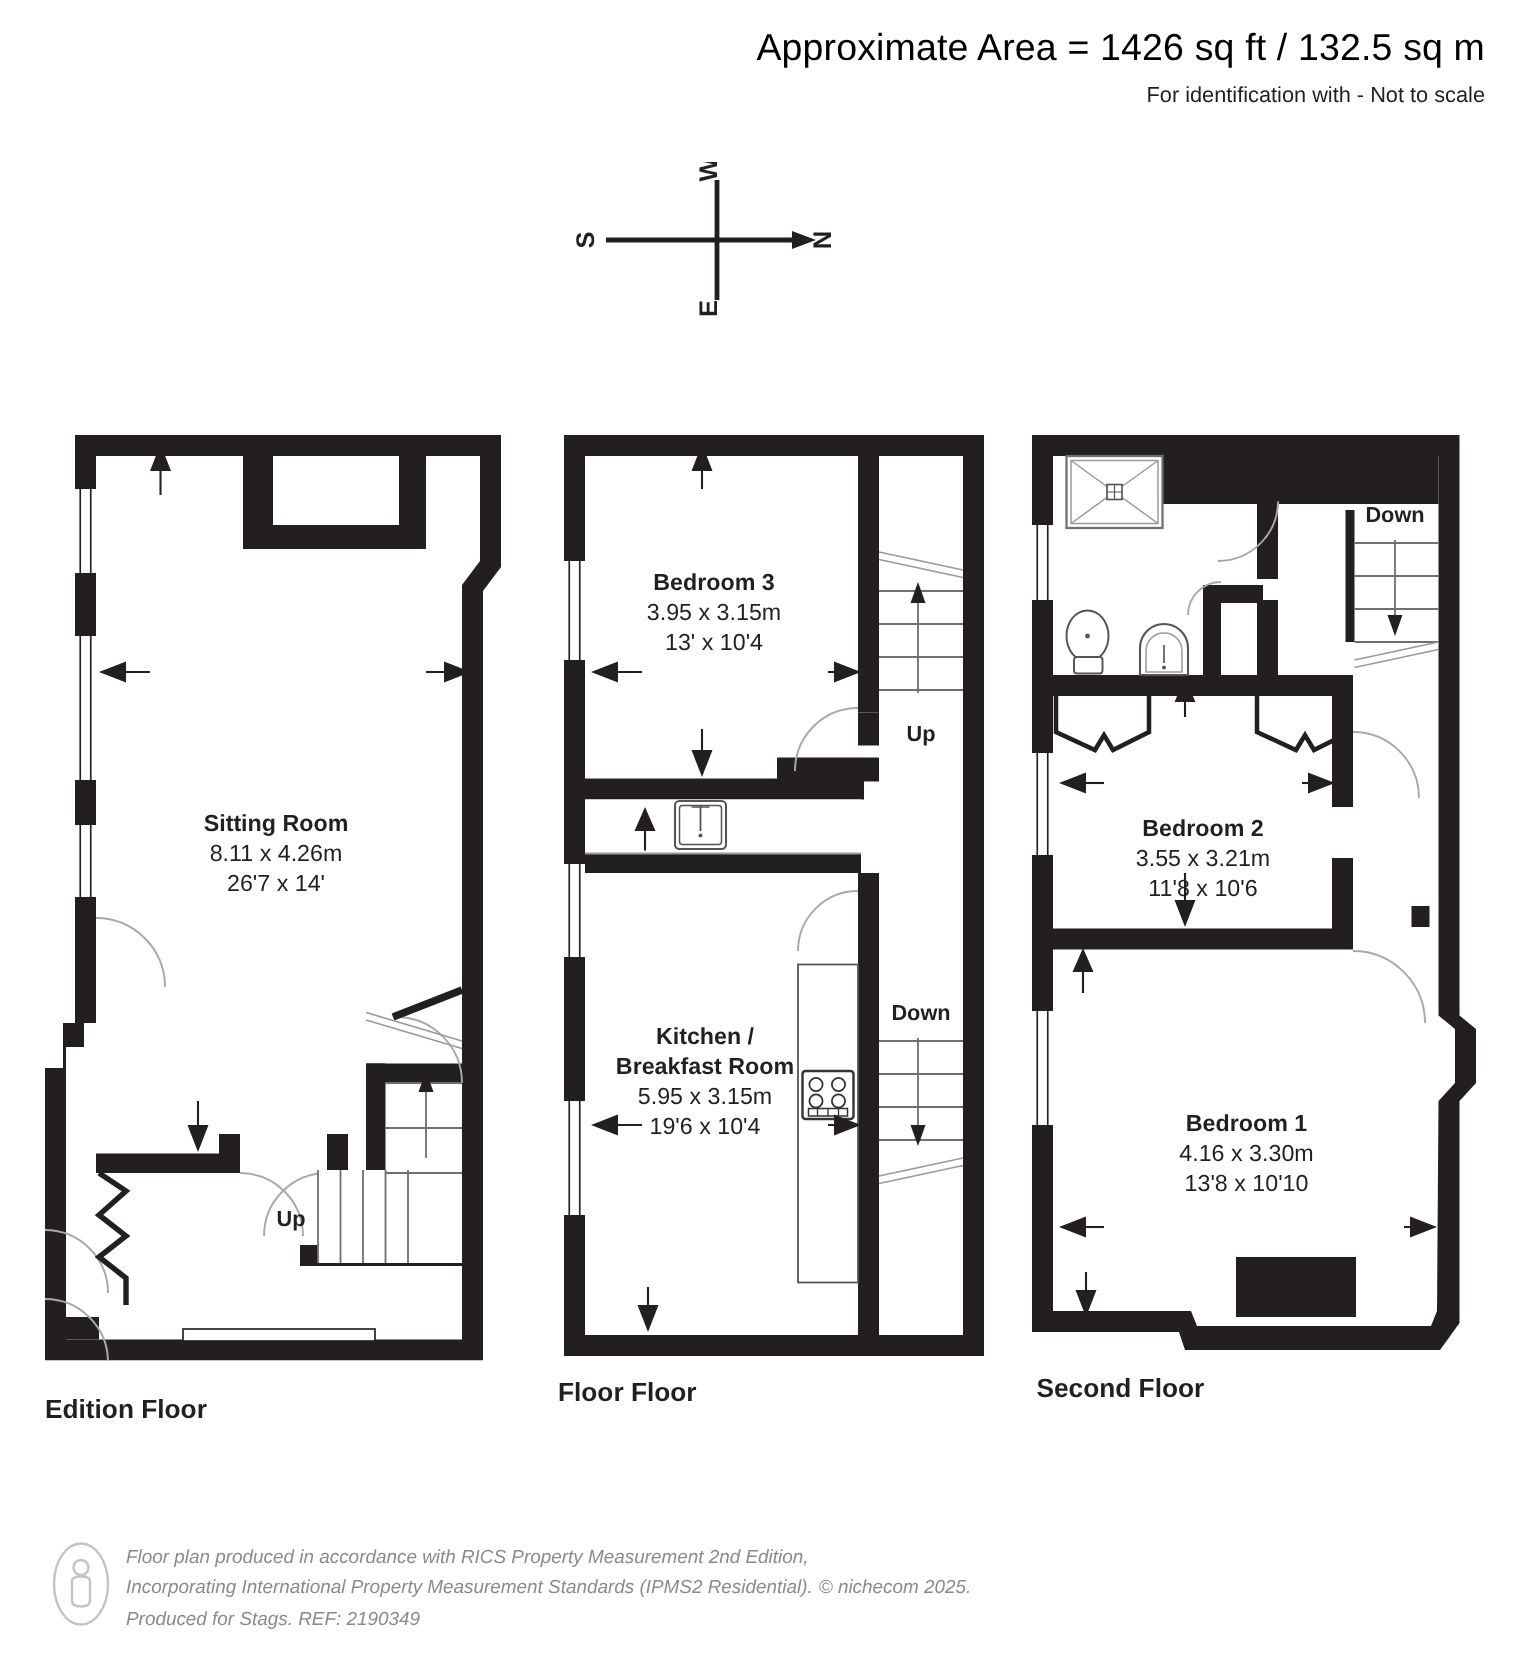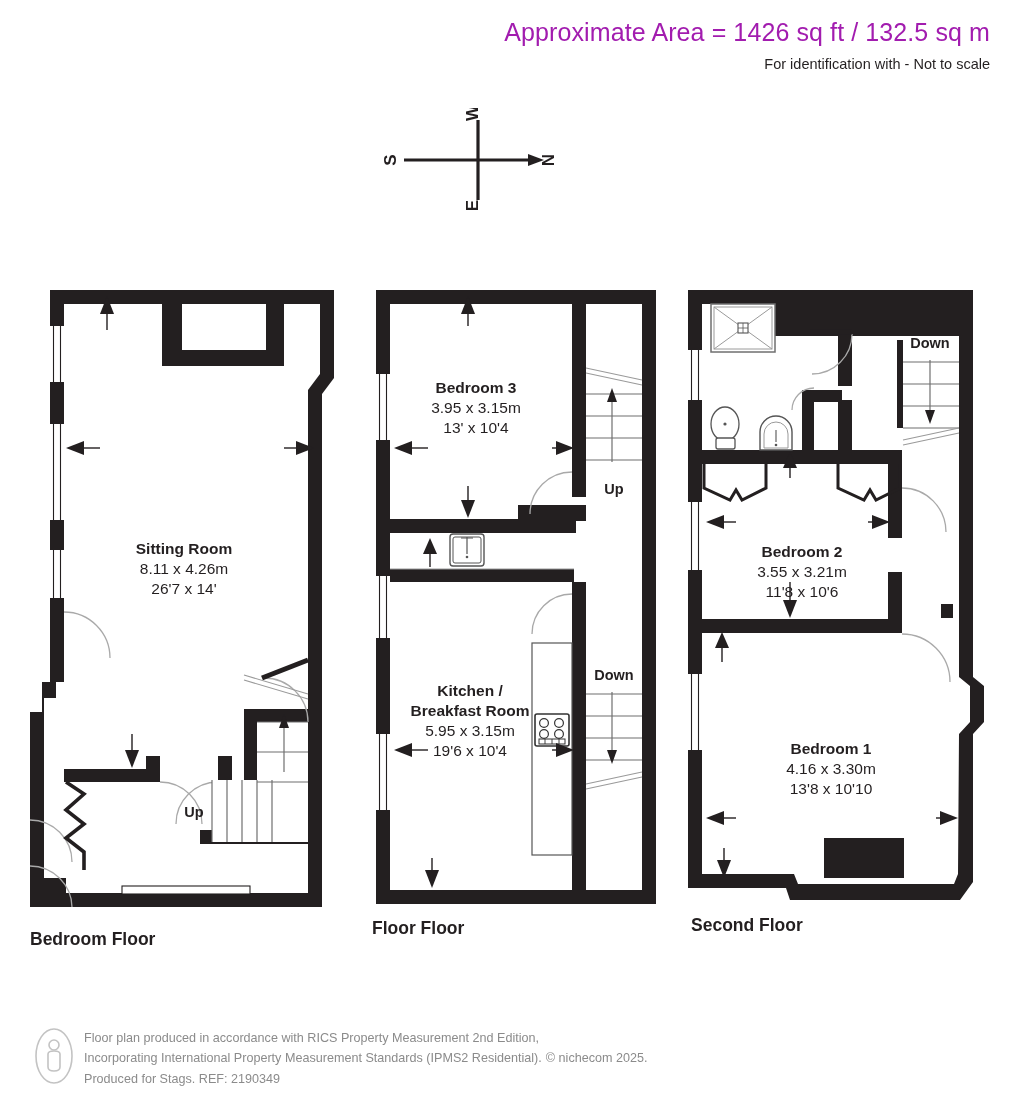--- a/index.html
+++ b/index.html
@@ -21,21 +21,21 @@
   #header {
     position: absolute;
     right: 34px;
     top: 18px;
     text-align: right;
   }
   #area-title {
     font-size: 25px;
     font-weight: 400;
     letter-spacing: 0.1px;
-    color: #a21caf;
+    color: #000000;
     white-space: nowrap;
   }
   #area-subtitle {
     font-size: 14.5px;
     font-weight: 400;
     color: #231f20;
     margin-top: 9px;
     white-space: nowrap;
   }
   
@@ -79,20 +79,21 @@
     flex: 0 0 auto;
     margin-right: 10px;
     margin-top: 2px;
   }
   #footer-text {
     font-size: 12.6px;
     line-height: 1.62;
     color: #8b8b8b;
     white-space: nowrap;
     padding-top: 3px;
+    font-style: italic;
   }
   #footer-text .line { display: block; }
   .copy-mark { margin-left: 4px; }
   svg { display: block; }
   svg text { font-family: "Liberation Sans", sans-serif; fill: #231f20; }
   .rm-name { font-size: 15.5px; font-weight: bold; text-anchor: middle; }
   .rm-dim  { font-size: 15.5px; font-weight: 400; text-anchor: middle; }
   .stair-word { font-size: 14.5px; font-weight: bold; text-anchor: middle; }
   .compass-letter { font-size: 17px; font-weight: bold; }
 </style>
@@ -552,21 +553,21 @@
         <text class="rm-dim" x="124" y="315">11'8 x 10'6</text>
       </g>
       <g>
         <text class="rm-name" x="153" y="472">Bedroom 1</text>
         <text class="rm-dim" x="153" y="492">4.16 x 3.30m</text>
         <text class="rm-dim" x="153" y="512">13'8 x 10'10</text>
       </g>
     </svg>
   </div>
 
-  <div class="floor-label" id="label-ground">Bedroom Floor</div>
+  <div class="floor-label" id="label-ground">Edition Floor</div>
   <div class="floor-label" id="label-first">Floor Floor</div>
   <div class="floor-label" id="label-second">Second Floor</div>
 
   <div id="footer">
     <div id="footer-icon">
       <svg width="40" height="58" viewBox="0 0 40 58">
         <ellipse cx="20" cy="29" rx="18" ry="27" fill="none" stroke="#c3c3c3" stroke-width="1.6"></ellipse>
         <circle cx="20" cy="18" r="5" fill="none" stroke="#c3c3c3" stroke-width="1.6"></circle>
         <path d="M 14 27 Q 14 24 20 24 Q 26 24 26 27 L 26 40 Q 26 44 20 44 Q 14 44 14 40 Z" fill="none" stroke="#c3c3c3" stroke-width="1.6"></path>
       </svg>

